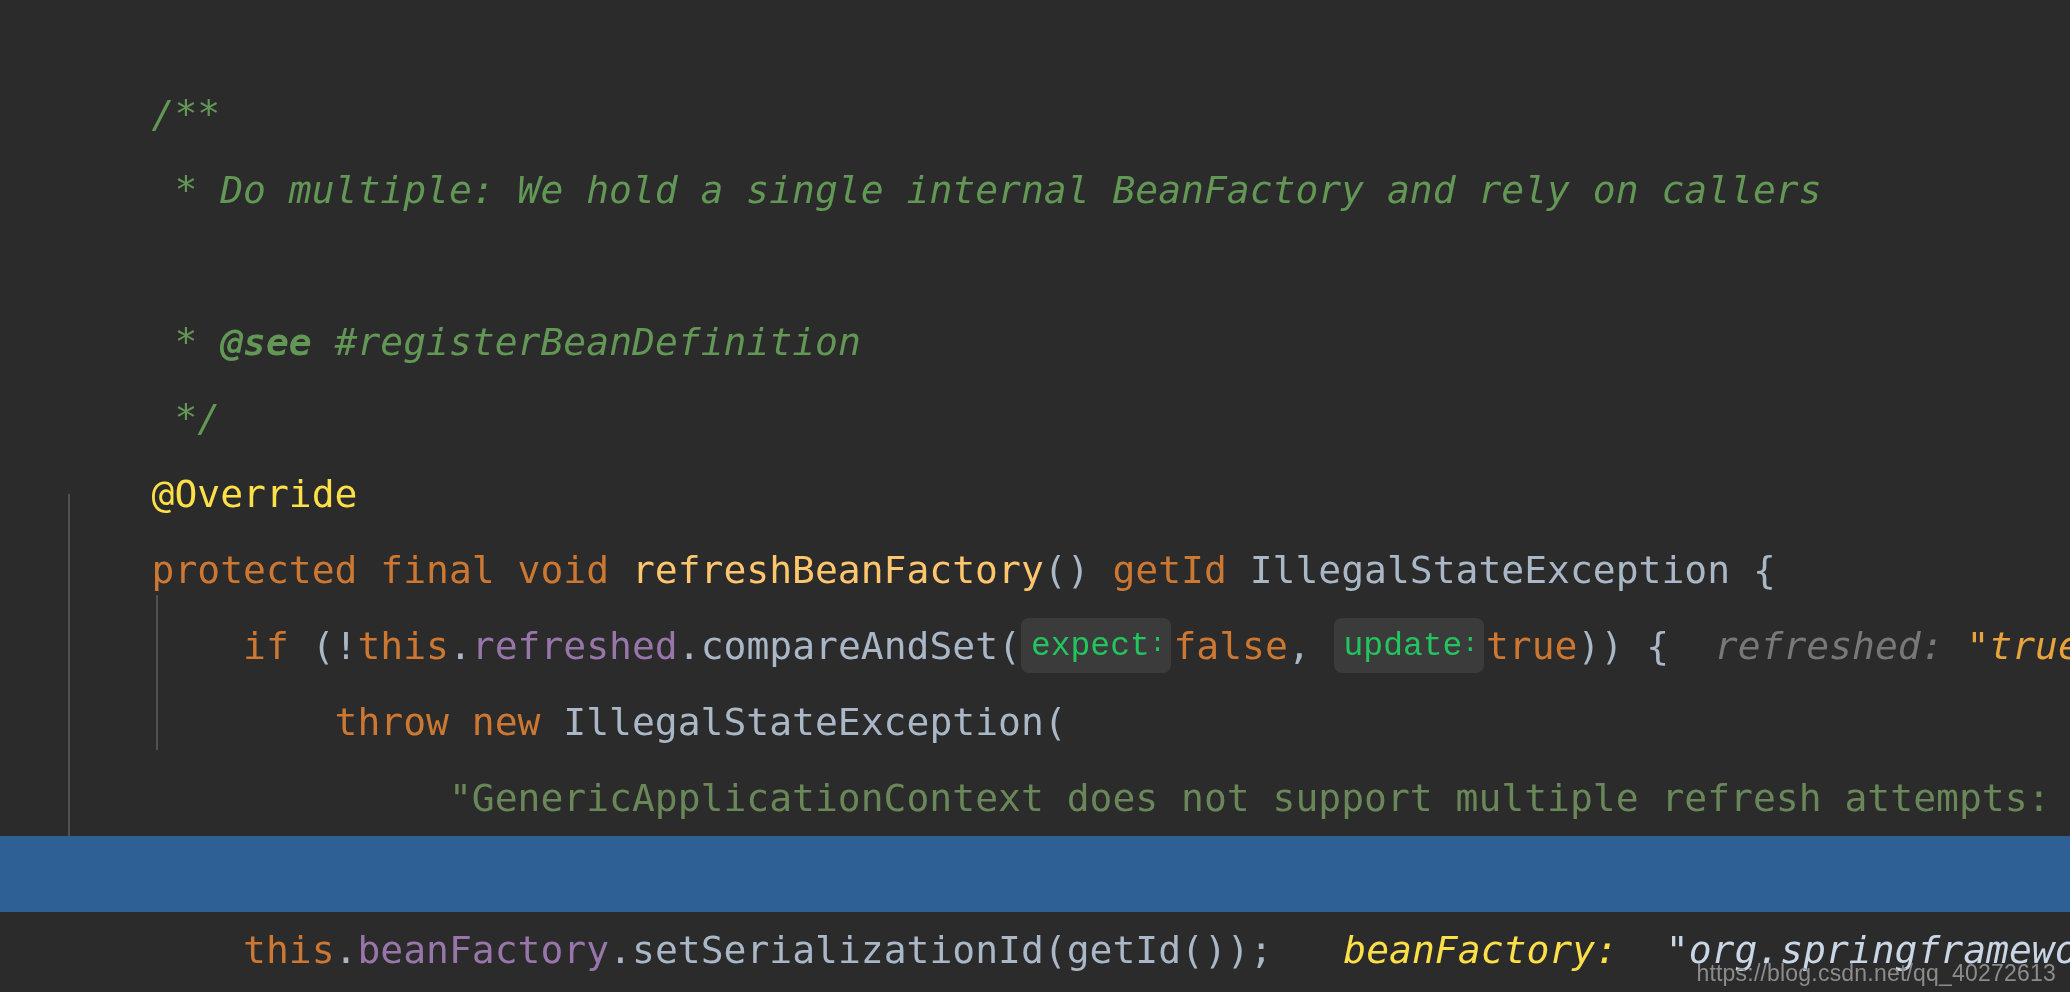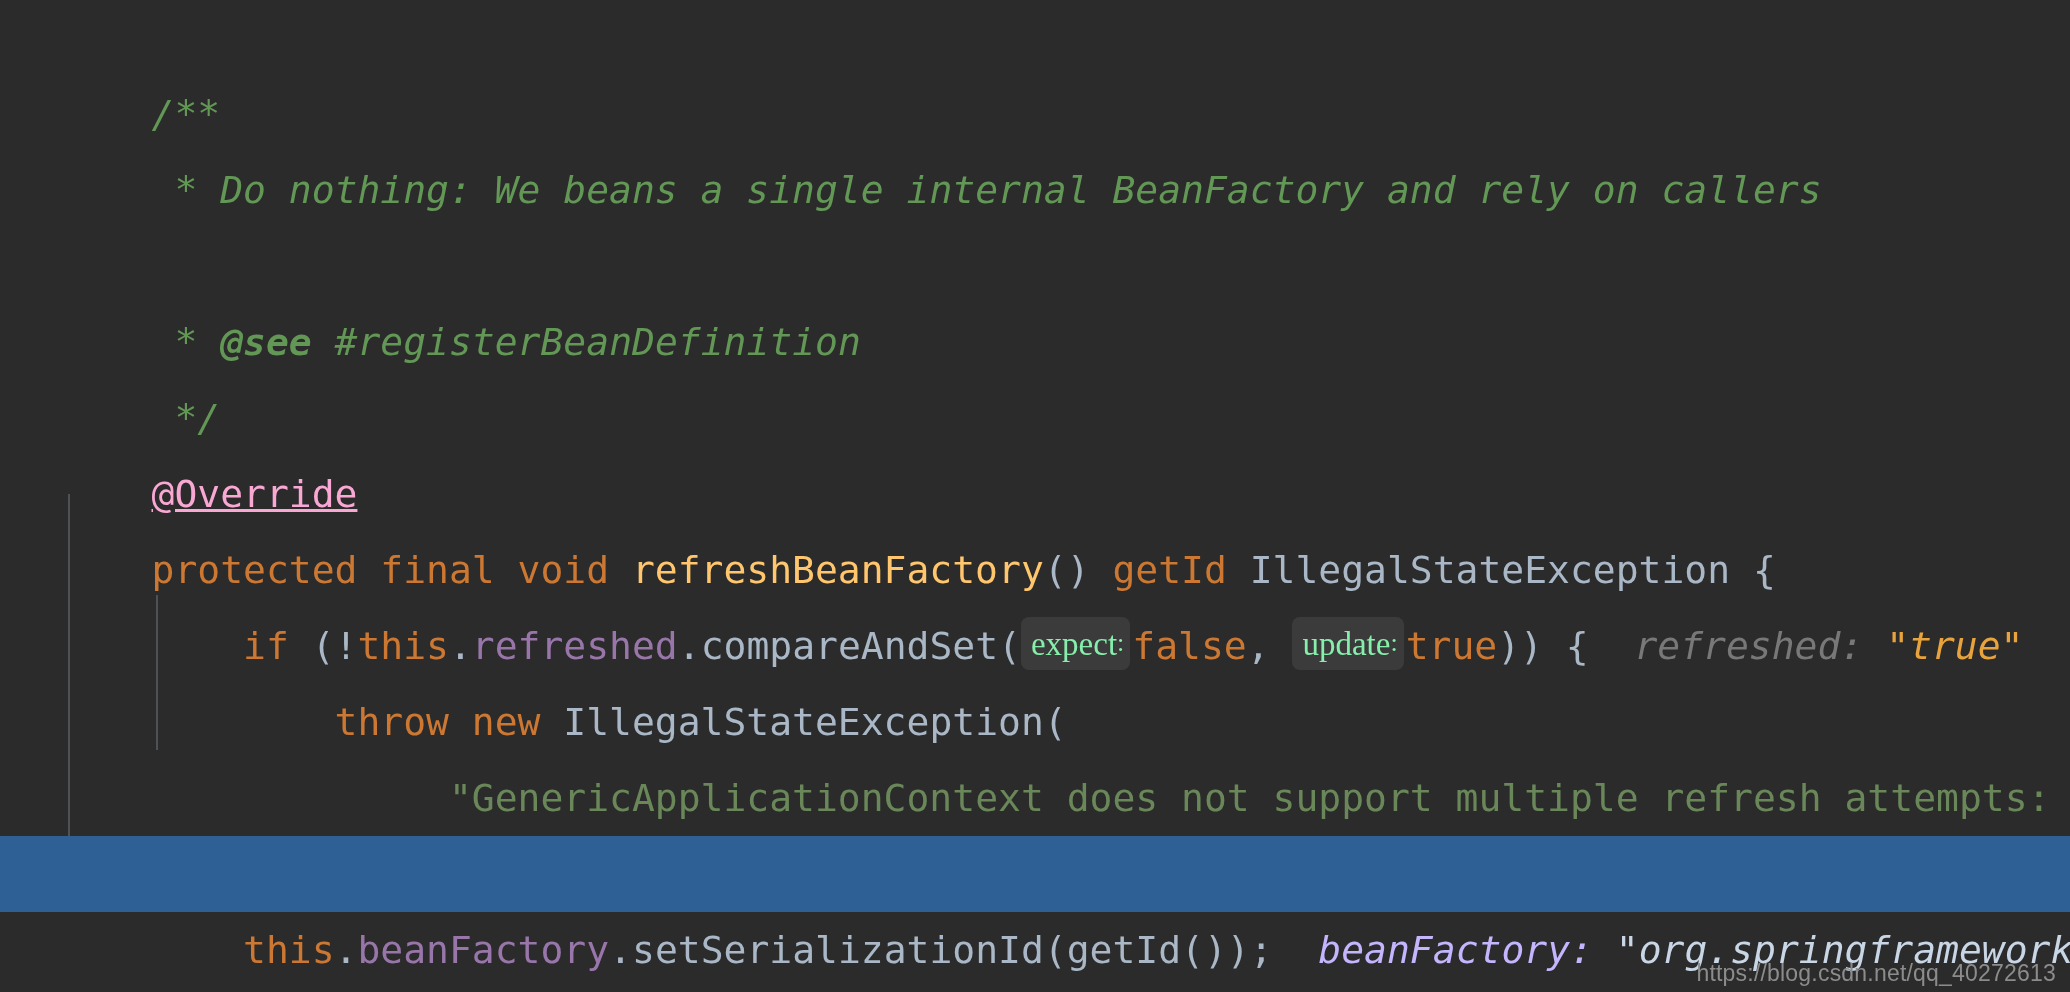--- a/index.html
+++ b/index.html
@@ -42,46 +42,46 @@
     z-index: 2;
   }
   .line.highlighted {
     background: #2f6095;
   }
   .line .ind { display: inline-block; }
 
   
   .cmt      { color: #629755; font-style: italic; }
   .cmt-tag  { color: #629755; font-style: italic; font-weight: bold; }
-  .anno     { color: #f9a8d4; text-decoration: underline; }
+  .anno     { color: #fde047; }
   .kw       { color: #cc7832; }
   .method   { color: #ffc66d; }
   .plain    { color: #a9b7c6; }
   .field    { color: #9876aa; }
   .str      { color: #6a8759; }
 
   
   .hint {
     display: inline-block;
     background: #3b3b3b;
-    color: #86efac;
+    color: #22c55e;
     border-radius: 8px;
     padding: 0 6px 0 10px;
-    font-family: Liberation Serif, serif;
+    font-family: Liberation Mono, monospace;
     font-size: 33px;
     line-height: 52px;
     vertical-align: 4px;
     margin-right: 2px;
   }
   .hint .colon { font-size: 26px; vertical-align: 4px; }
 
   
   .dbg       { color: #787878; font-style: italic; }
   .dbg-val   { color: #e8a33d; font-style: italic; }
-  .line.highlighted .dbg { color: #c4b5fd; }
+  .line.highlighted .dbg { color: #fde047; margin-left: 25px; }
   .line.highlighted .dbg-val { color: #c9d6e6; }
 
   
   #watermark {
     position: absolute;
     right: 14px;
     bottom: 6px;
     color: #8c8c8c;
     font-family: "Liberation Sans", sans-serif;
     font-size: 23px;
@@ -96,21 +96,21 @@
 <div id="editor">
 
   <div class="indent-guide" style="left:68px; top:494px; height:360px;"></div>
   <div class="indent-guide" style="left:156px; top:595px; height:155px;"></div>
 
   <div class="line">
     <span class="cmt">/**</span>
   </div>
 
   <div class="line">
-    <span class="ind"> </span><span class="cmt">* Do nothing: We beans a single internal BeanFactory and rely on callers</span>
+    <span class="ind"> </span><span class="cmt">* Do multiple: We hold a single internal BeanFactory and rely on callers</span>
   </div>
 
   <div class="line">
     <span class="ind"> </span>
   </div>
 
   <div class="line">
     <span class="ind"> </span><span class="cmt">*</span><span class="cmt"> </span><span class="cmt-tag">@see</span><span class="cmt"> </span><span class="cmt">#registerBeanDefinition</span>
   </div>
 

